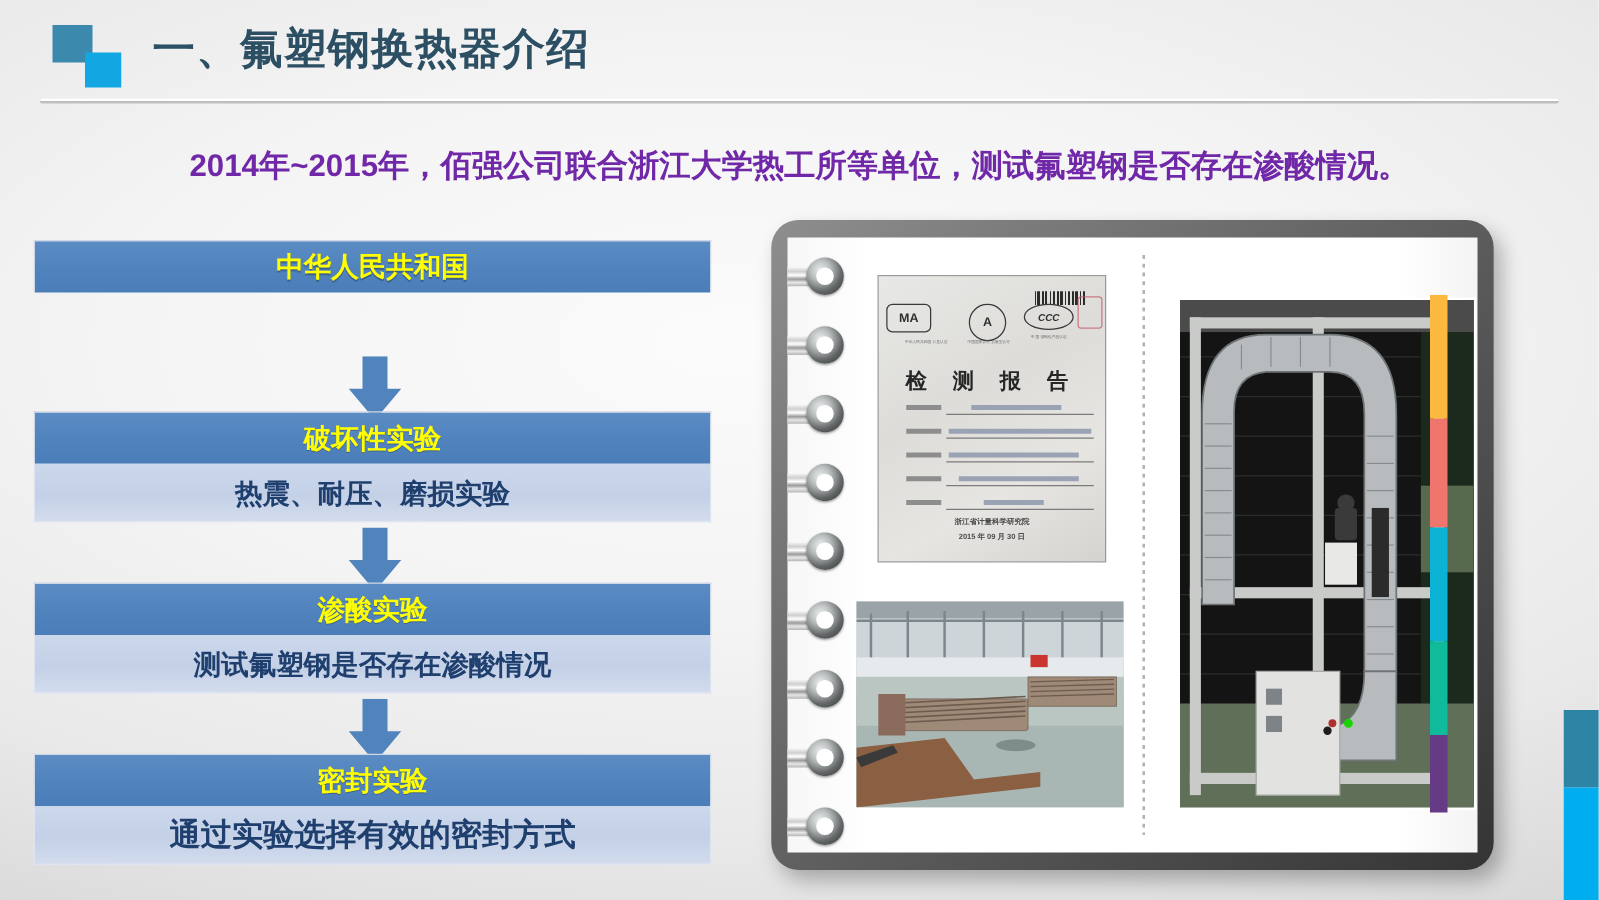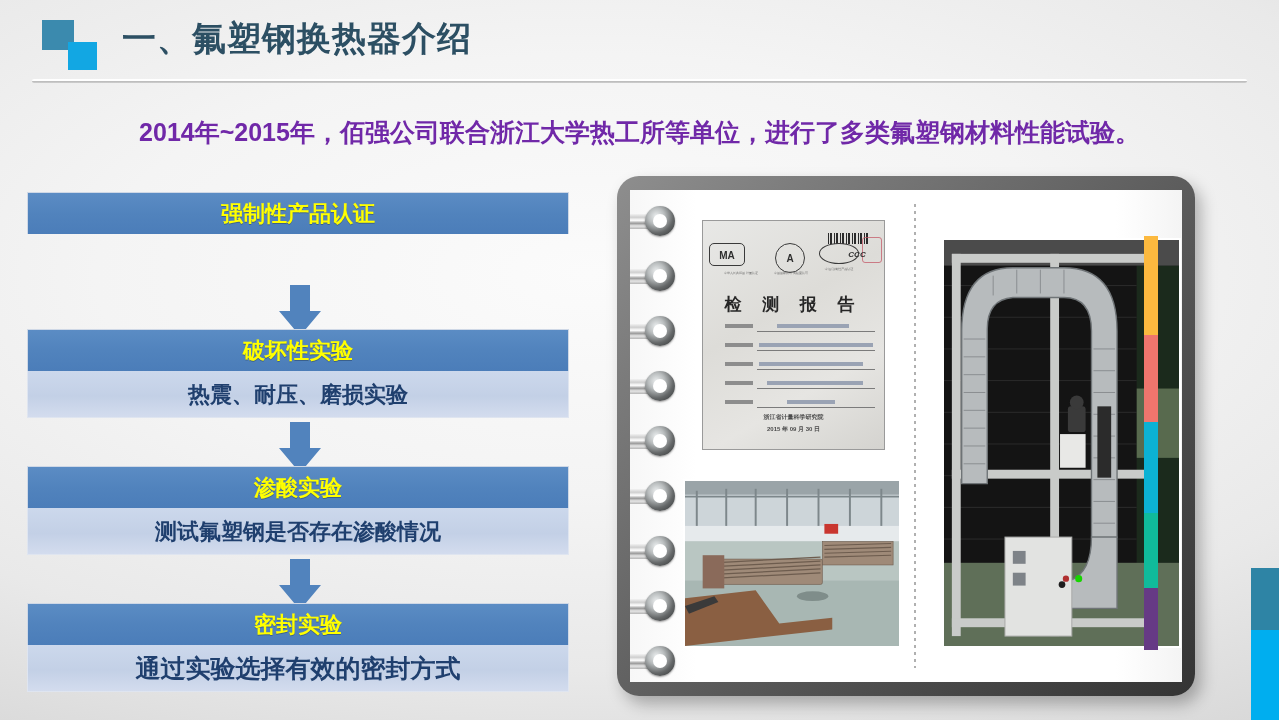--- a/index.html
+++ b/index.html
@@ -150,26 +150,26 @@
 
 <div id="header">
   <div id="logo-mark">
     <div id="logo-sq-a"></div>
     <div id="logo-sq-b"></div>
   </div>
   <div id="title-text">一、氟塑钢换热器介绍</div>
   <div id="title-rule"></div>
 </div>
 
-<div id="subtitle">2014年~2015年，佰强公司联合浙江大学热工所等单位，进行了多类氟塑钢材料性能试验。</div>
+<div id="subtitle">2014年~2015年，佰强公司联合浙江大学热工所等单位，测试氟塑钢是否存在渗酸情况。</div>
 
 <div id="flow">
 
   <div class="flow-step" style="top:0px;">
-    <div class="step-head">强制性产品认证</div>
+    <div class="step-head">中华人民共和国</div>
   </div>
   <div class="flow-arrow" style="top:93px;">
     <svg width="44" height="52" viewBox="0 0 44 52">
         <polygon points="12,0 32,0 32,26 43,26 22,51 1,26 12,26" fill="#5183bd"></polygon>
       </svg>
   </div>
 
   <div class="flow-step" style="top:137px;">
     <div class="step-head">破坏性实验</div>
     <div class="step-body">热震、耐压、磨损实验</div>
@@ -244,21 +244,21 @@
       <div id="doc-barcode"></div>
       <div id="doc-stamp"></div>
 
       <div class="doc-mark" id="mark-ma">
         <div class="mark-txt">MA</div>
       </div>
       <div class="doc-mark" id="mark-a">
         <div class="mark-txt">A</div>
       </div>
       <div class="doc-mark" id="mark-ccc">
-        <div class="mark-txt" style="font-size:8px;font-style:italic;margin-left:18px;">CCC</div>
+        <div class="mark-txt" style="font-size:8px;font-style:italic;">CCC</div>
       </div>
       <div class="mark-sub" style="left:14px;top:50px;width:48px;">中华人民共和国 计量认证</div>
       <div class="mark-sub" style="left:66px;top:50px;width:44px;">中国国家认可 实验室认可</div>
       <div class="mark-sub" style="left:118px;top:46px;width:36px;">中 国 强制性产品认证</div>
 
       <div id="doc-title">检 测 报 告</div>
 
       <div class="doc-row" style="top:103px">
           <div class="lbl"></div>
           <div class="val" style="width:72px;left:52px;"></div>

